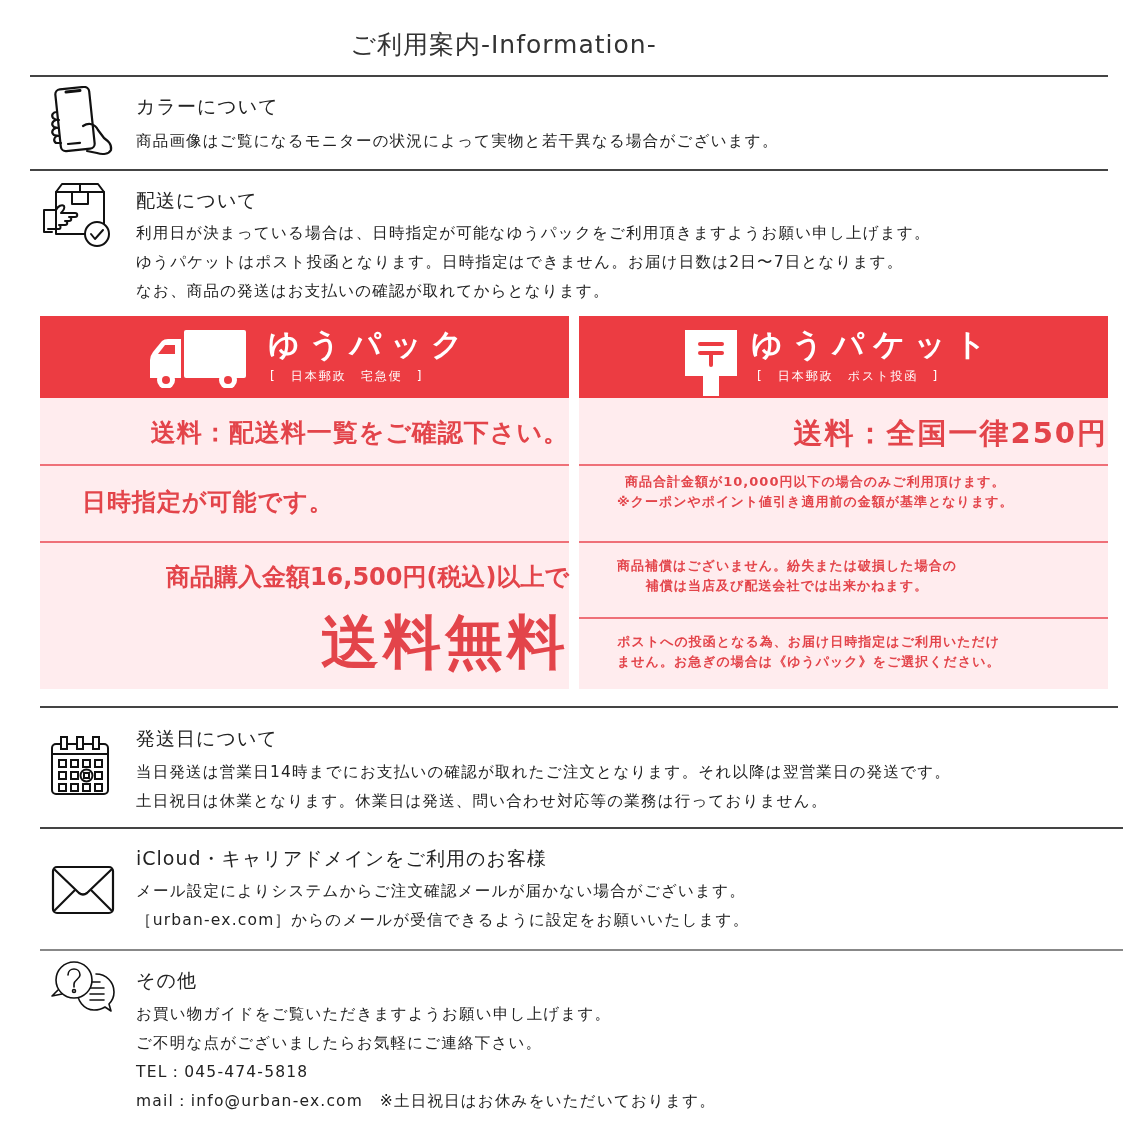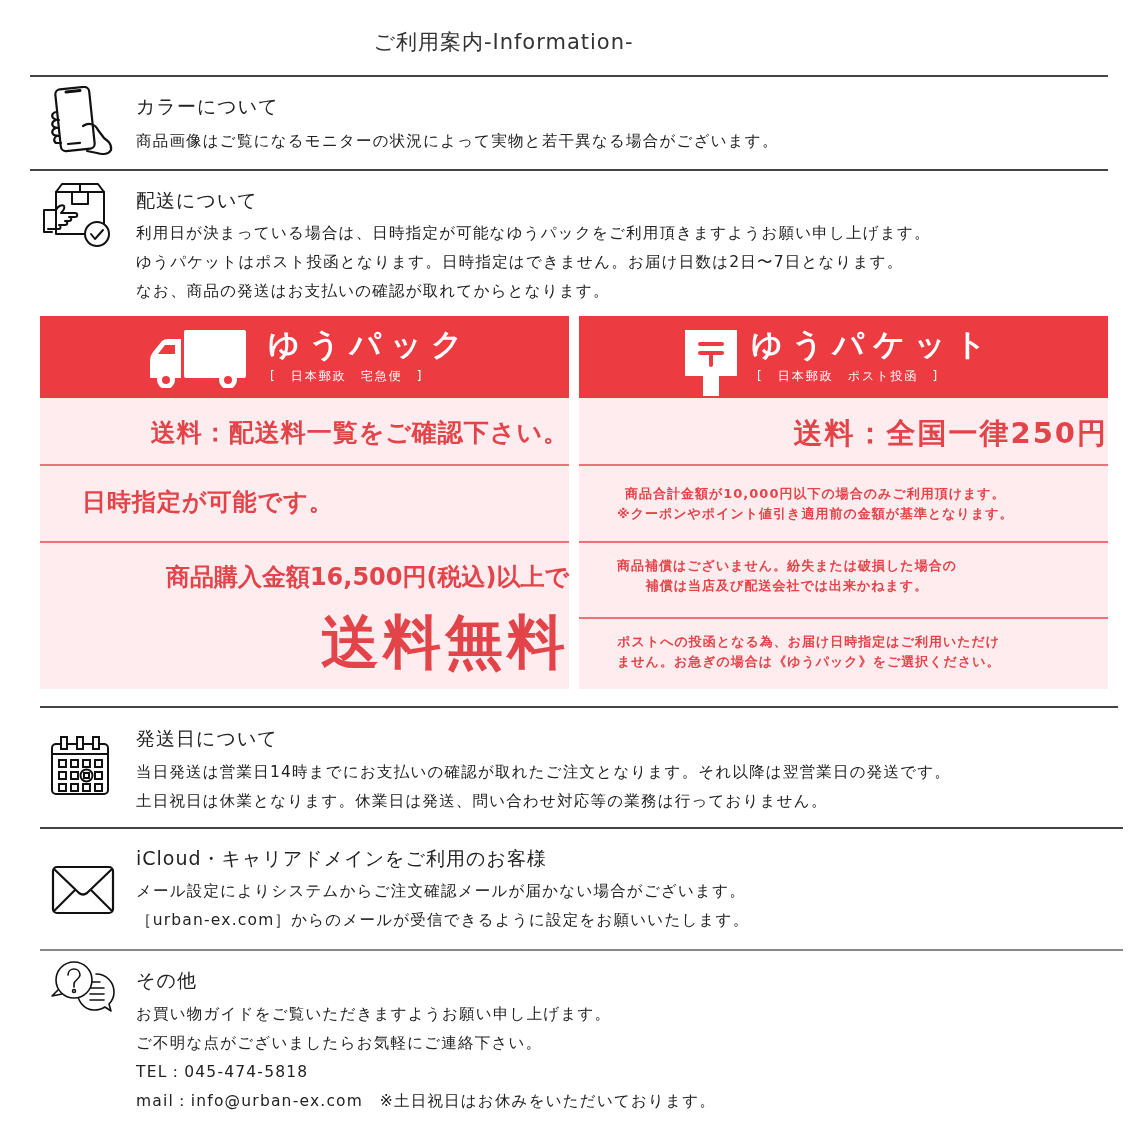--- a/index.html
+++ b/index.html
@@ -1,21 +1,21 @@
 <!DOCTYPE html>
 <html><head>
   <meta charset="utf-8">
   <style>
     * { box-sizing: border-box; margin: 0; padding: 0; }
     html, body { width: 1139px; height: 1137px; background: #ffffff; overflow: hidden; }
     body { position: relative; font-family: "DejaVu Sans", "Liberation Sans", sans-serif; color: #222; }
 
     .page-title {
       position: absolute; top: 28px; left: 0; width: 1007px; text-align: center;
-      font-size: 21px; letter-spacing: 1px; color: #333;
+      font-size: 25px; letter-spacing: 1px; color: #333;
     }
 
     .hr { position: absolute; height: 2px; }
     .hr.dark { background: #444; }
     .hr.gray { background: #888; }
 
     .section { position: absolute; left: 0; width: 1139px; }
     .section .icon { position: absolute; }
     .section .heading {
       position: absolute; font-size: 19px; color: #222; letter-spacing: 1px; white-space: nowrap;
@@ -118,21 +118,21 @@
       <rect x="18" y="44" width="16" height="22" fill="#fff"></rect>
       <rect x="13" y="12" width="26" height="4" rx="2" fill="#ec3c42"></rect>
       <rect x="13" y="21" width="26" height="4" rx="2" fill="#ec3c42"></rect>
       <rect x="24" y="21" width="4" height="16" rx="2" fill="#ec3c42"></rect>
     </svg>
     <div class="brand" style="left:172px;">ゆうパケット</div>
     <div class="sub" style="left:178px;">[　日本郵政　ポスト投函　]</div>
   </div>
   <div class="cell-center red" style="top:98px;font-size:29px;letter-spacing:2px;">送料：全国一律250円</div>
   <div class="row-divider" style="top:148px;"></div>
-  <div class="cell-note red" style="top:168px;">
+  <div class="cell-note red" style="top:156px;">
     <div>商品合計金額が10,000円以下の場合のみご利用頂けます。</div>
     <div>※クーポンやポイント値引き適用前の金額が基準となります。</div>
   </div>
   <div class="row-divider" style="top:225px;"></div>
   <div class="cell-note red" style="top:240px;">
     <div>商品補償はございません。紛失または破損した場合の</div>
     <div>補償は当店及び配送会社では出来かねます。</div>
   </div>
   <div class="row-divider" style="top:301px;"></div>
   <div class="cell-note red" style="top:316px;">

